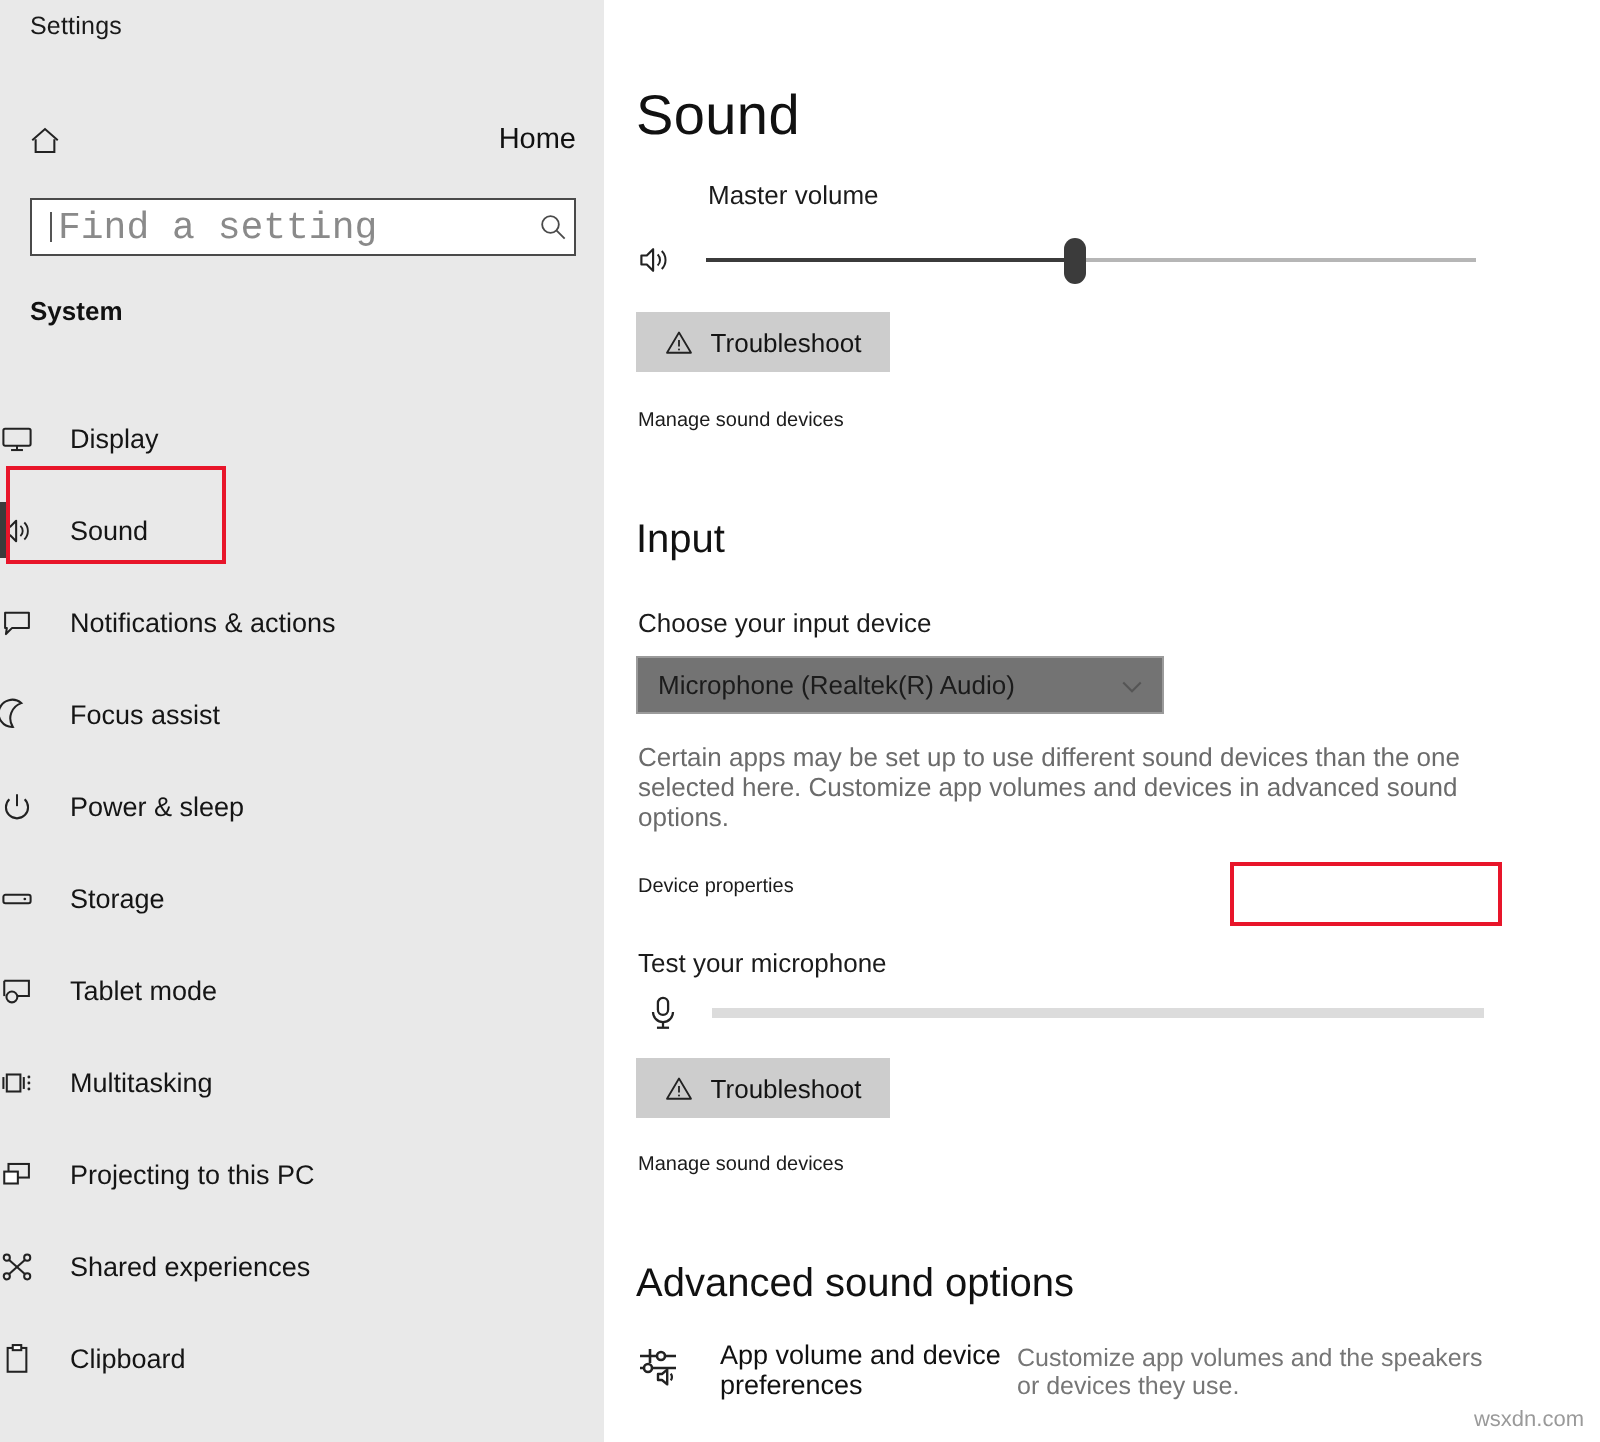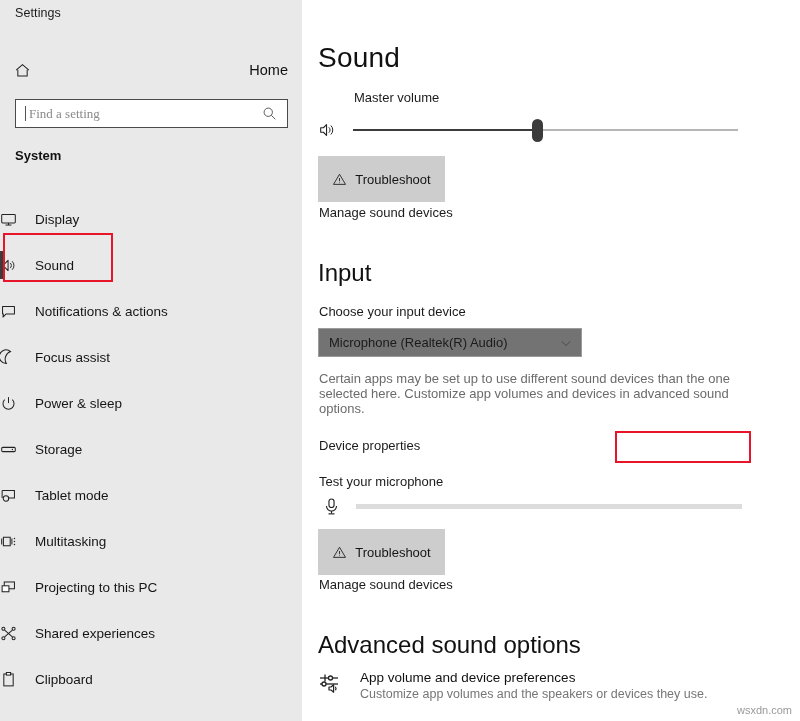--- a/index.html
+++ b/index.html
@@ -81,22 +81,22 @@
     width: 1px;
     height: 15px;
     background: #555;
     margin-left: 9px;
     flex: 0 0 1px;
   }
   .search-input {
     flex: 1 1 auto;
     border: none;
     outline: none;
-    font-family: Liberation Serif, serif;
-    font-size: 13px;
+    font-family: Liberation Mono, monospace;
+    font-size: 19px;
     color: #2b2b2b;
     background: transparent;
     padding-left: 3px;
   }
   .search-input::placeholder { color: #8a8a8a; opacity: 1; }
   .search-ico { flex: 0 0 auto; display: flex; align-items: center; padding-right: 4px; }
 
   .section-label {
     position: absolute;
     left: 15px;
@@ -217,49 +217,49 @@
     height: 23px;
     border-radius: 6px;
     background: #3b3b3b;
     left: 48%;
     margin-left: -5.5px;
   }
 
   
   .ts-btn {
     position: absolute;
-    height: 46px;
+    height: 30px;
     background: #cdcdcd;
     border: none;
     display: flex;
     align-items: center;
     justify-content: center;
     padding: 0 24px;
     font-family: "Liberation Sans", sans-serif;
     font-size: 13px;
     color: #141414;
     cursor: pointer;
     gap: 8px;
   }
   #troubleshoot-output { left: 16px; top: 156px; width: 127px; }
   #troubleshoot-input  { left: 16px; top: 529px; width: 127px; }
 
   .link {
     position: absolute;
-    font-size: 13px;
+    font-size: 10px;
     color: #1b1b1b;
     cursor: pointer;
     text-decoration: none;
   }
   #manage-output-link { left: 17px; top: 205px; }
   #manage-input-link  { left: 17px; top: 577px; }
 
   .heading2 {
     position: absolute;
-    font-size: 24px;
+    font-size: 20px;
     color: #111;
     font-weight: normal;
   }
   #input-heading { left: 16px; top: 259px; }
   #advanced-heading { left: 16px; top: 631px; }
 
   #choose-input-label { position: absolute; left: 17px; top: 304px; }
 
   .combo {
     position: absolute;
@@ -324,21 +324,21 @@
     align-items: flex-start;
     cursor: pointer;
   }
   .adv-ico {
     flex: 0 0 34px;
     display: flex;
     align-items: center;
     justify-content: flex-start;
     padding-top: 3px;
   }
-  .adv-text { display: flex; flex-direction: column; margin-left: 8px; }
+  .adv-text { display: flex; margin-left: 8px; }
   .adv-title { font-size: 13.5px; color: #111; }
   .adv-sub { font-size: 12.5px; color: #767676; margin-top: 2px; }
 
   .watermark {
     position: absolute;
     right: 8px;
     bottom: 5px;
     font-size: 11px;
     color: #9a9a9a;
     z-index: 6;

